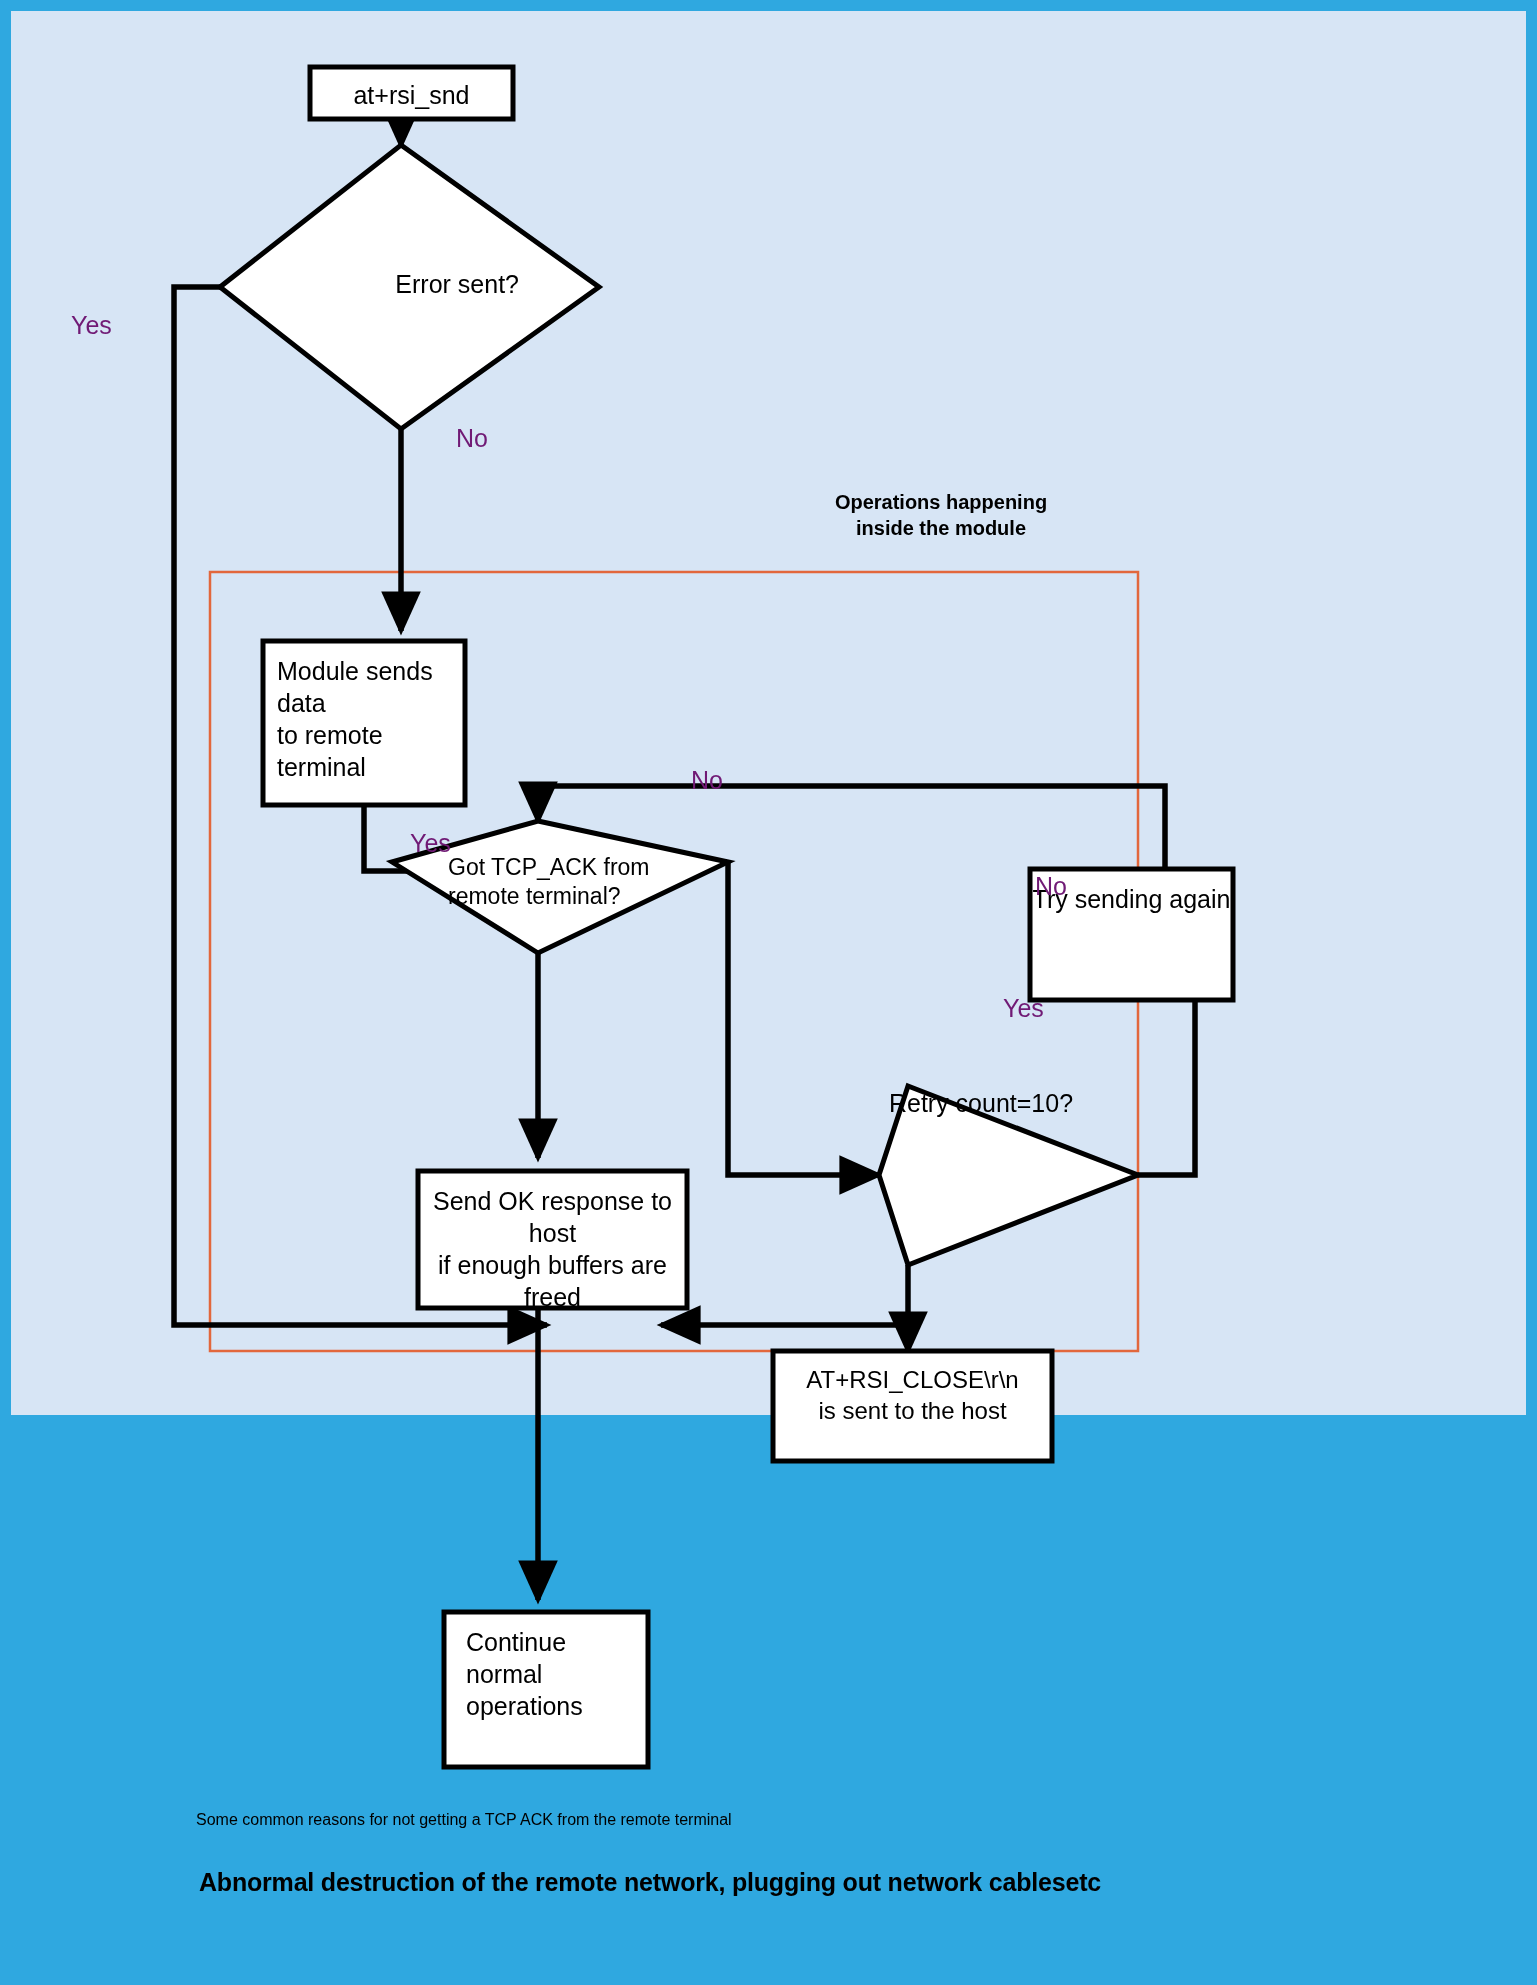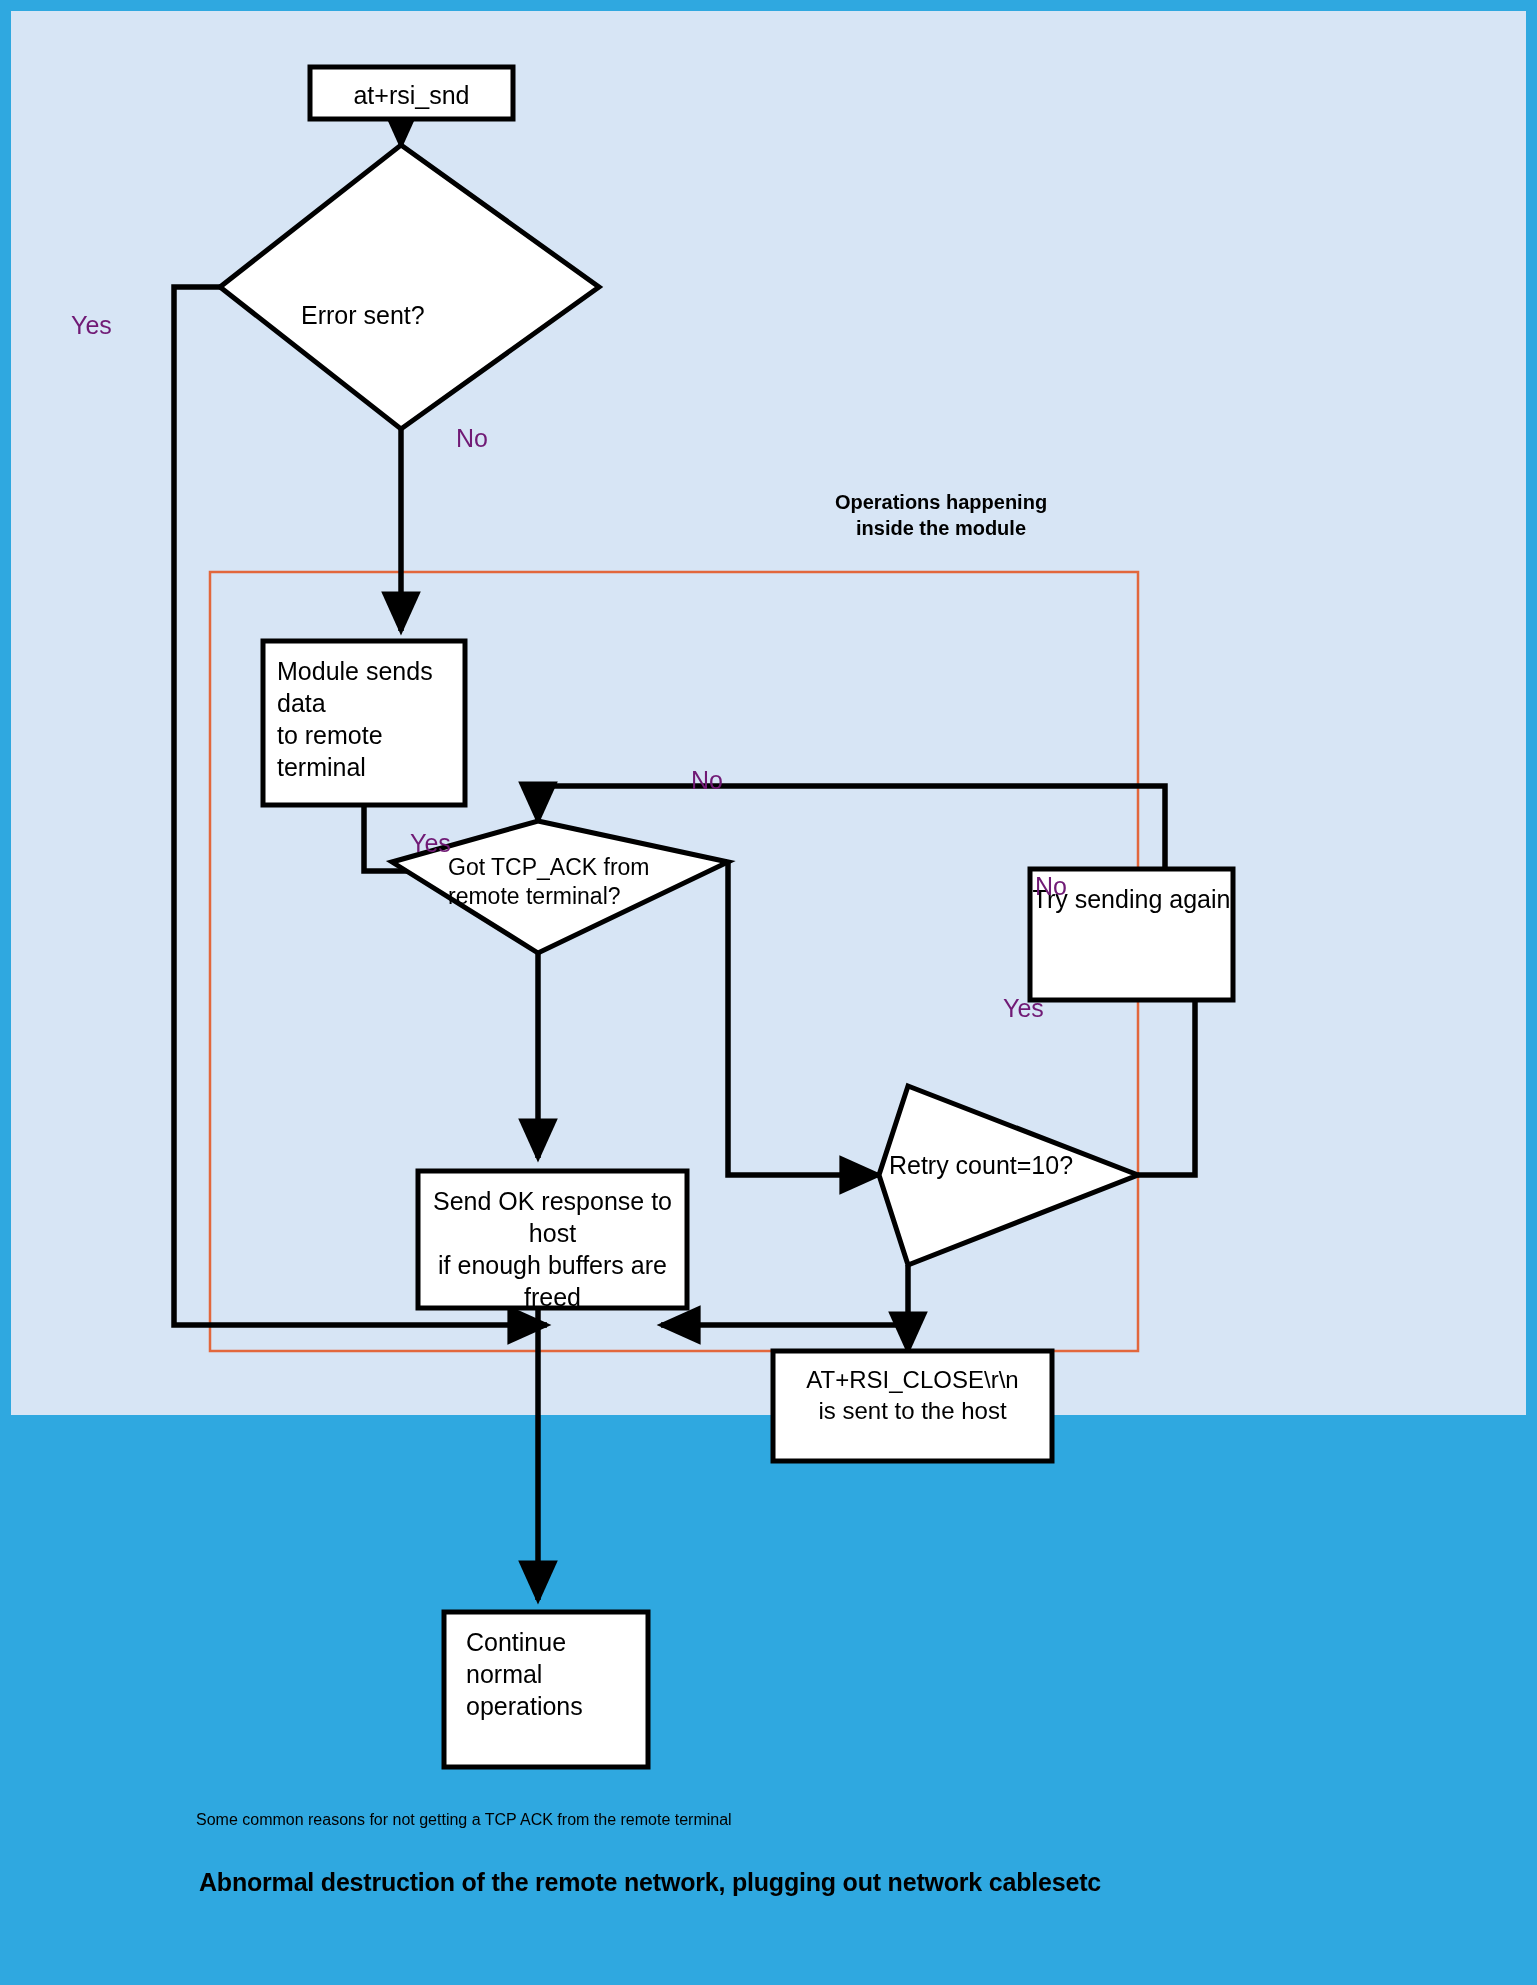--- a/index.html
+++ b/index.html
@@ -121,31 +121,31 @@
 
       <rect x="407" y="1160" width="269" height="137" fill="#ffffff" stroke="#000000" stroke-width="5"></rect>
 
       <rect x="762" y="1340" width="279" height="110" fill="#ffffff" stroke="#000000" stroke-width="5"></rect>
 
       <rect x="433" y="1601" width="204" height="155" fill="#ffffff" stroke="#000000" stroke-width="5"></rect>
     </svg>
 
     <div class="node-text" style="left:299px; top:68px; width:203px; text-align:center;">at+rsi_snd</div>
 
-    <div class="node-text" style="left:290px; top:257px; width:200px; text-align:left;margin-top:31px;">Error sent?</div>
+    <div class="node-text" style="left:308px; top:257px; width:200px; text-align:right;">Error sent?</div>
 
     <div class="node-text" style="left:266px; top:644px; width:190px; text-align:left;">Module sends data
 to remote terminal</div>
 
     <div class="node-text" style="left:437px; top:842px; width:250px; text-align:left; font-size:23px;">Got TCP_ACK from
 remote terminal?</div>
 
     <div class="node-text" style="left:1019px; top:872px; width:203px; text-align:center;">Try sending again</div>
 
-    <div class="node-text" style="left:845px; top:1138px; width:250px; text-align:center;">Retry count=10?</div>
+    <div class="node-text" style="left:845px; top:1076px; width:250px; text-align:center;">Retry count=10?</div>
 
     <div class="node-text" style="left:407px; top:1174px; width:269px; text-align:center;">Send OK response to host
 if enough buffers are freed</div>
 
     <div class="node-text" style="left:762px; top:1354px; width:279px; text-align:center; font-size:24px;">AT+RSI_CLOSE\r\n
 is sent to the host</div>
 
     <div class="node-text" style="left:455px; top:1615px; width:180px; text-align:left;">Continue
 normal
 operations</div>

